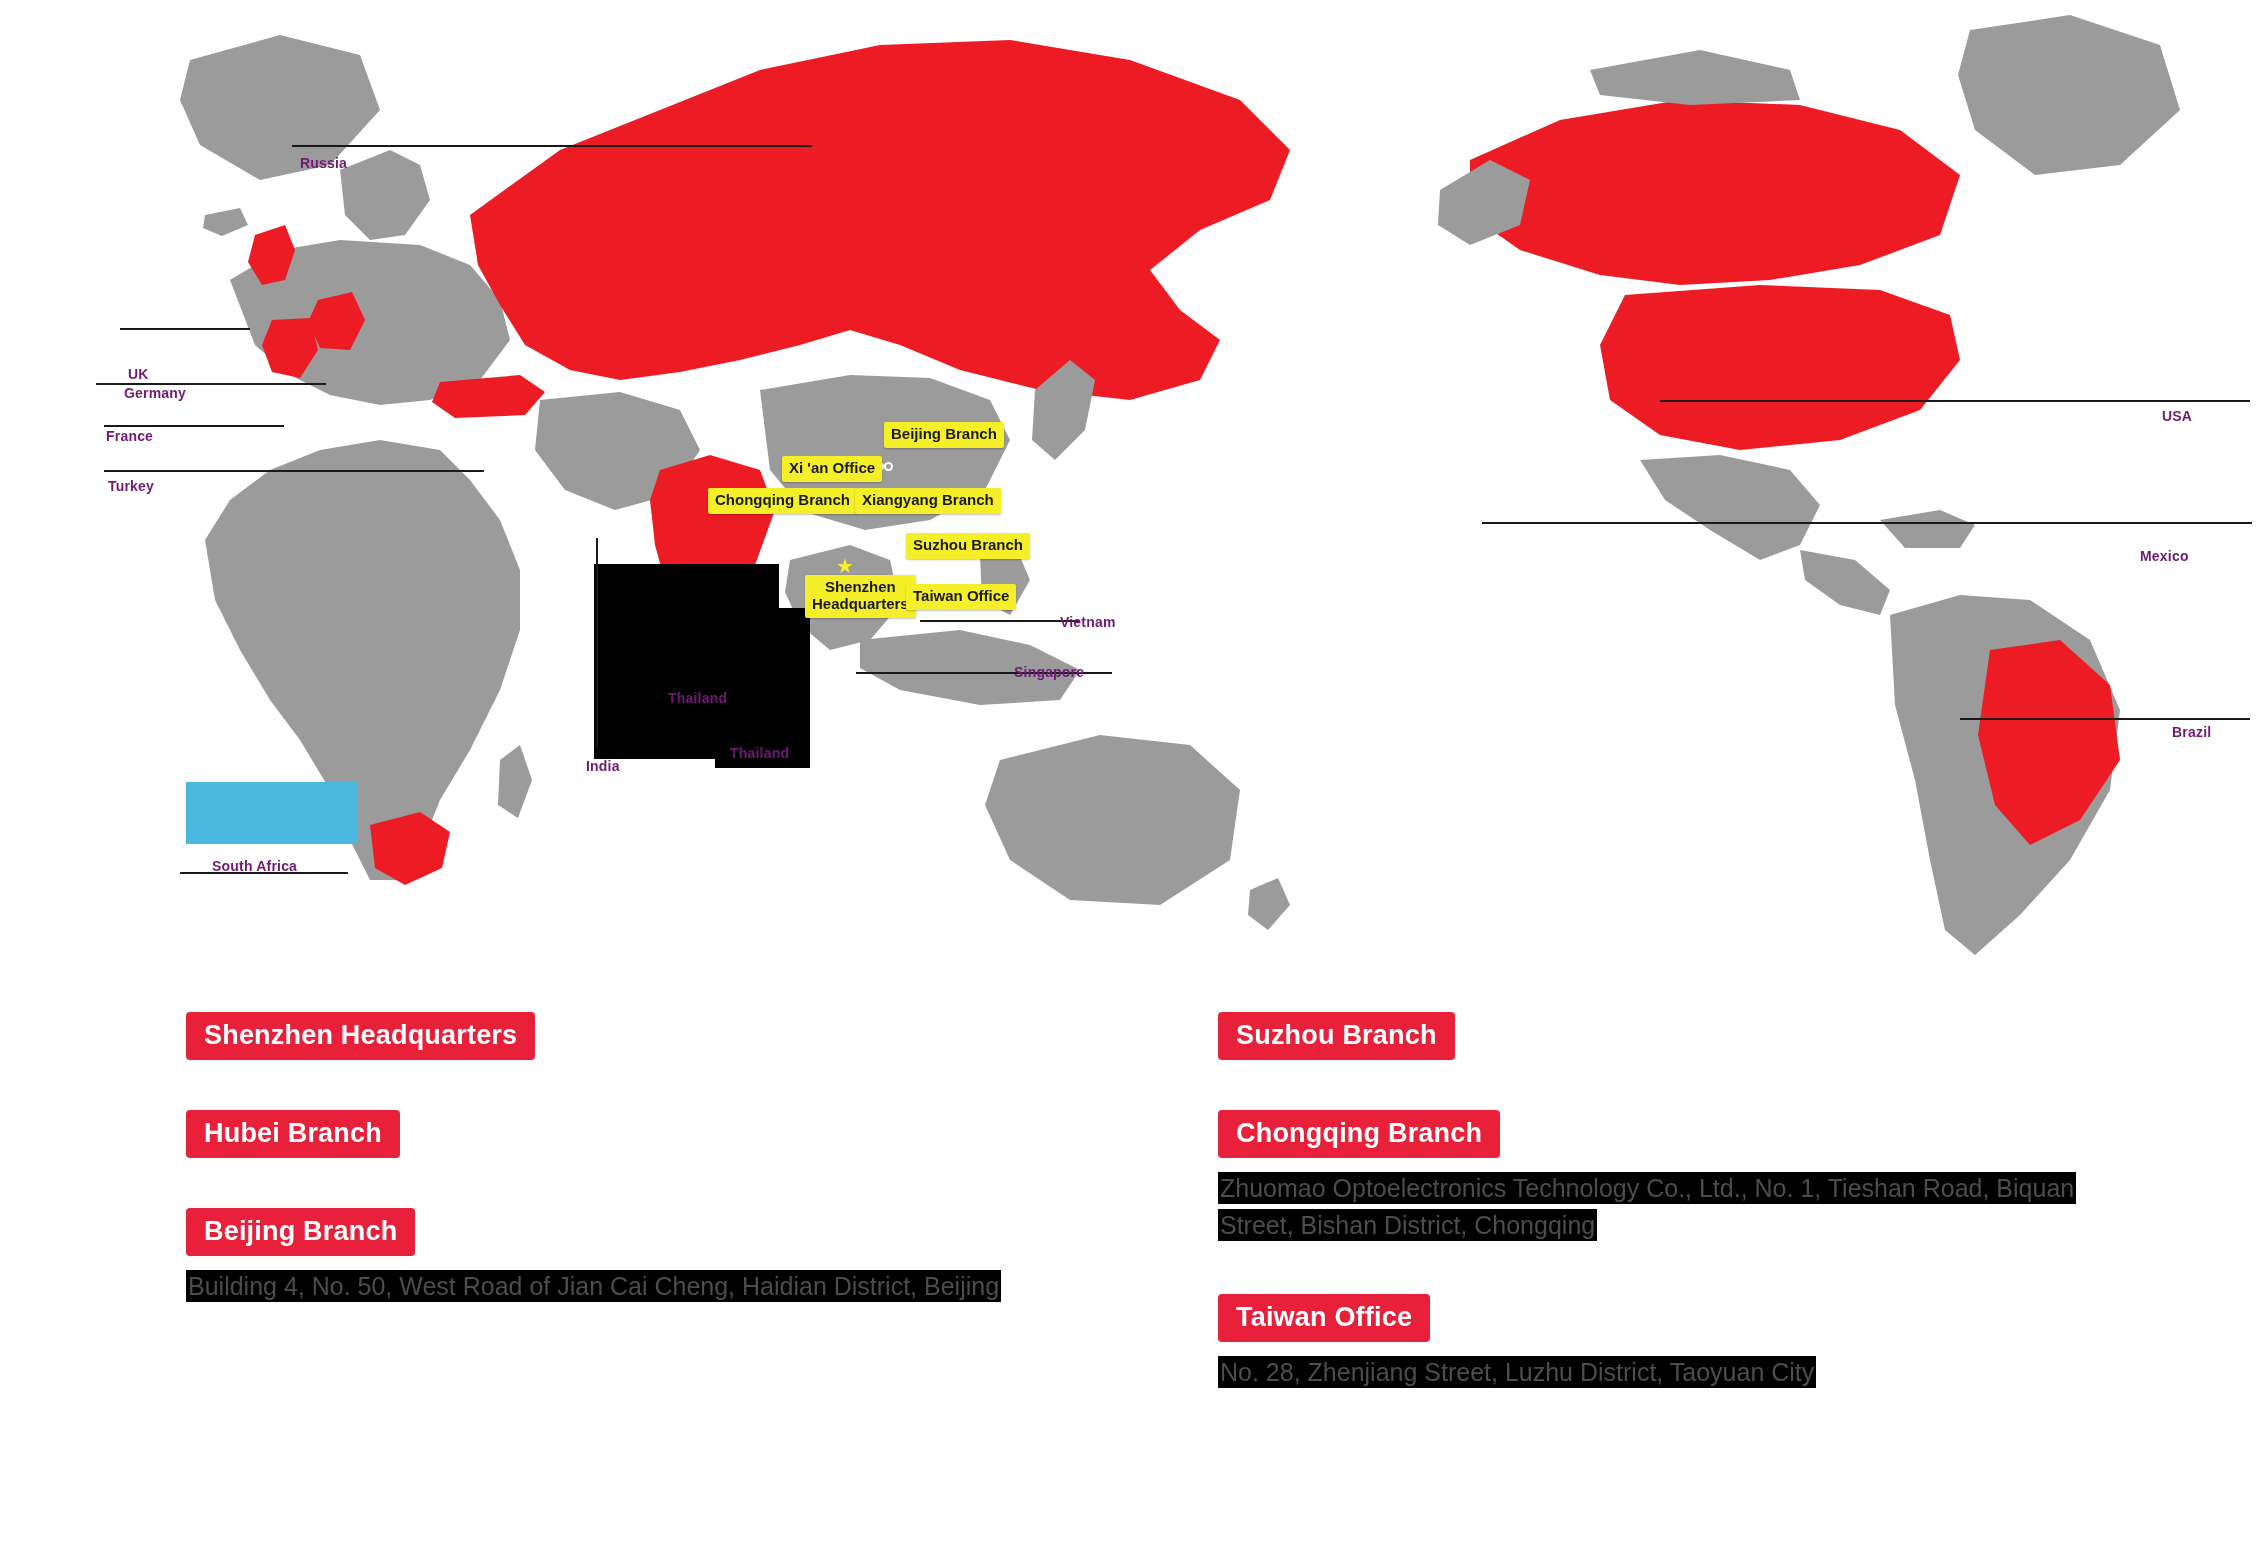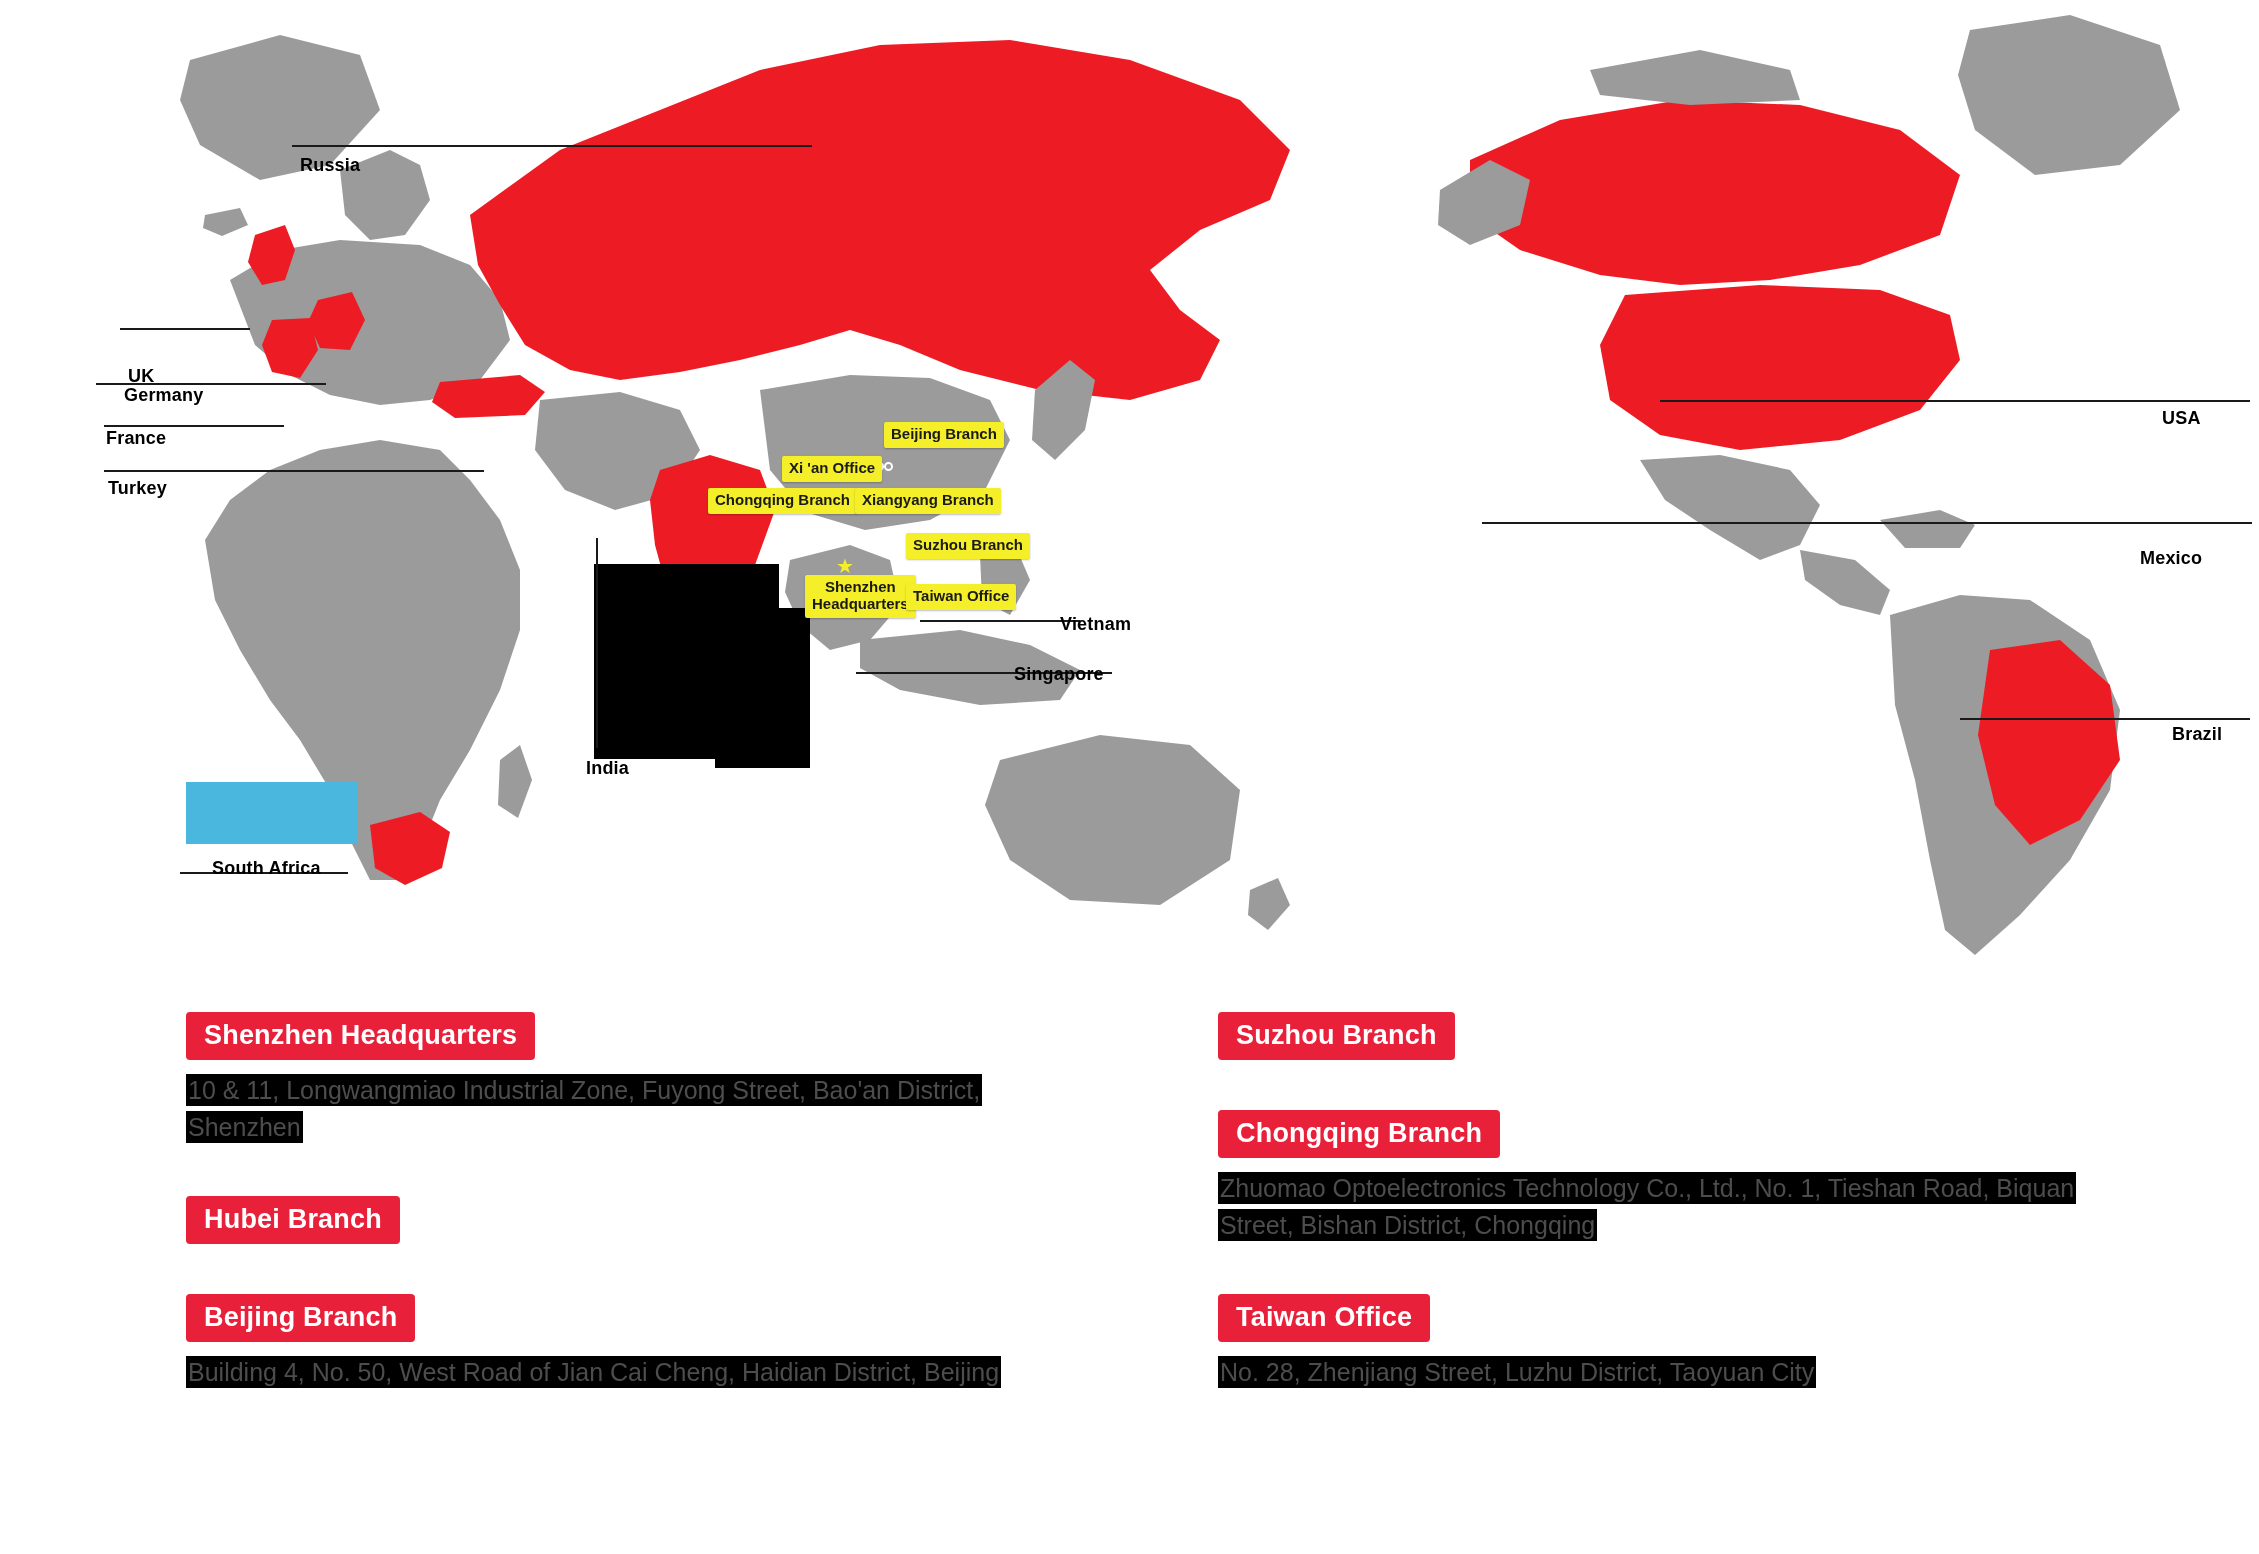--- a/index.html
+++ b/index.html
@@ -32,22 +32,22 @@
     position: absolute;
     left: 0;
     top: 0;
     width: 2259px;
     height: 990px;
   }
 
   
   .country-label {
     position: absolute;
-    color: #000000;
-    font-size: 18px;
+    color: #701a75;
+    font-size: 14px;
     font-weight: 700;
     letter-spacing: 0.2px;
     white-space: nowrap;
   }
   .leader-line {
     position: absolute;
     height: 2px;
     background: #1a1a1a;
   }
 
@@ -252,23 +252,20 @@
     <div class="city-dot" style="left:918px; top:580px;"></div>
     <div class="city-tag" style="left:906px; top:584px;">Taiwan Office</div>
   </div>
 
   <div class="offices">
 
     <div class="office-col col-left">
 
       <div class="office-block">
         <div class="office-name">Shenzhen Headquarters</div>
-        <div class="addr-wrap">
-          <span class="office-addr">10 &amp; 11, Longwangmiao Industrial Zone, Fuyong Street, Bao'an District, Shenzhen</span>
-        </div>
       </div>
 
       <div class="office-block">
         <div class="office-name">Hubei Branch</div>
       </div>
 
       <div class="office-block">
         <div class="office-name">Beijing Branch</div>
         <div class="addr-wrap">
           <span class="office-addr">Building 4, No. 50, West Road of Jian Cai Cheng, Haidian District, Beijing</span>

